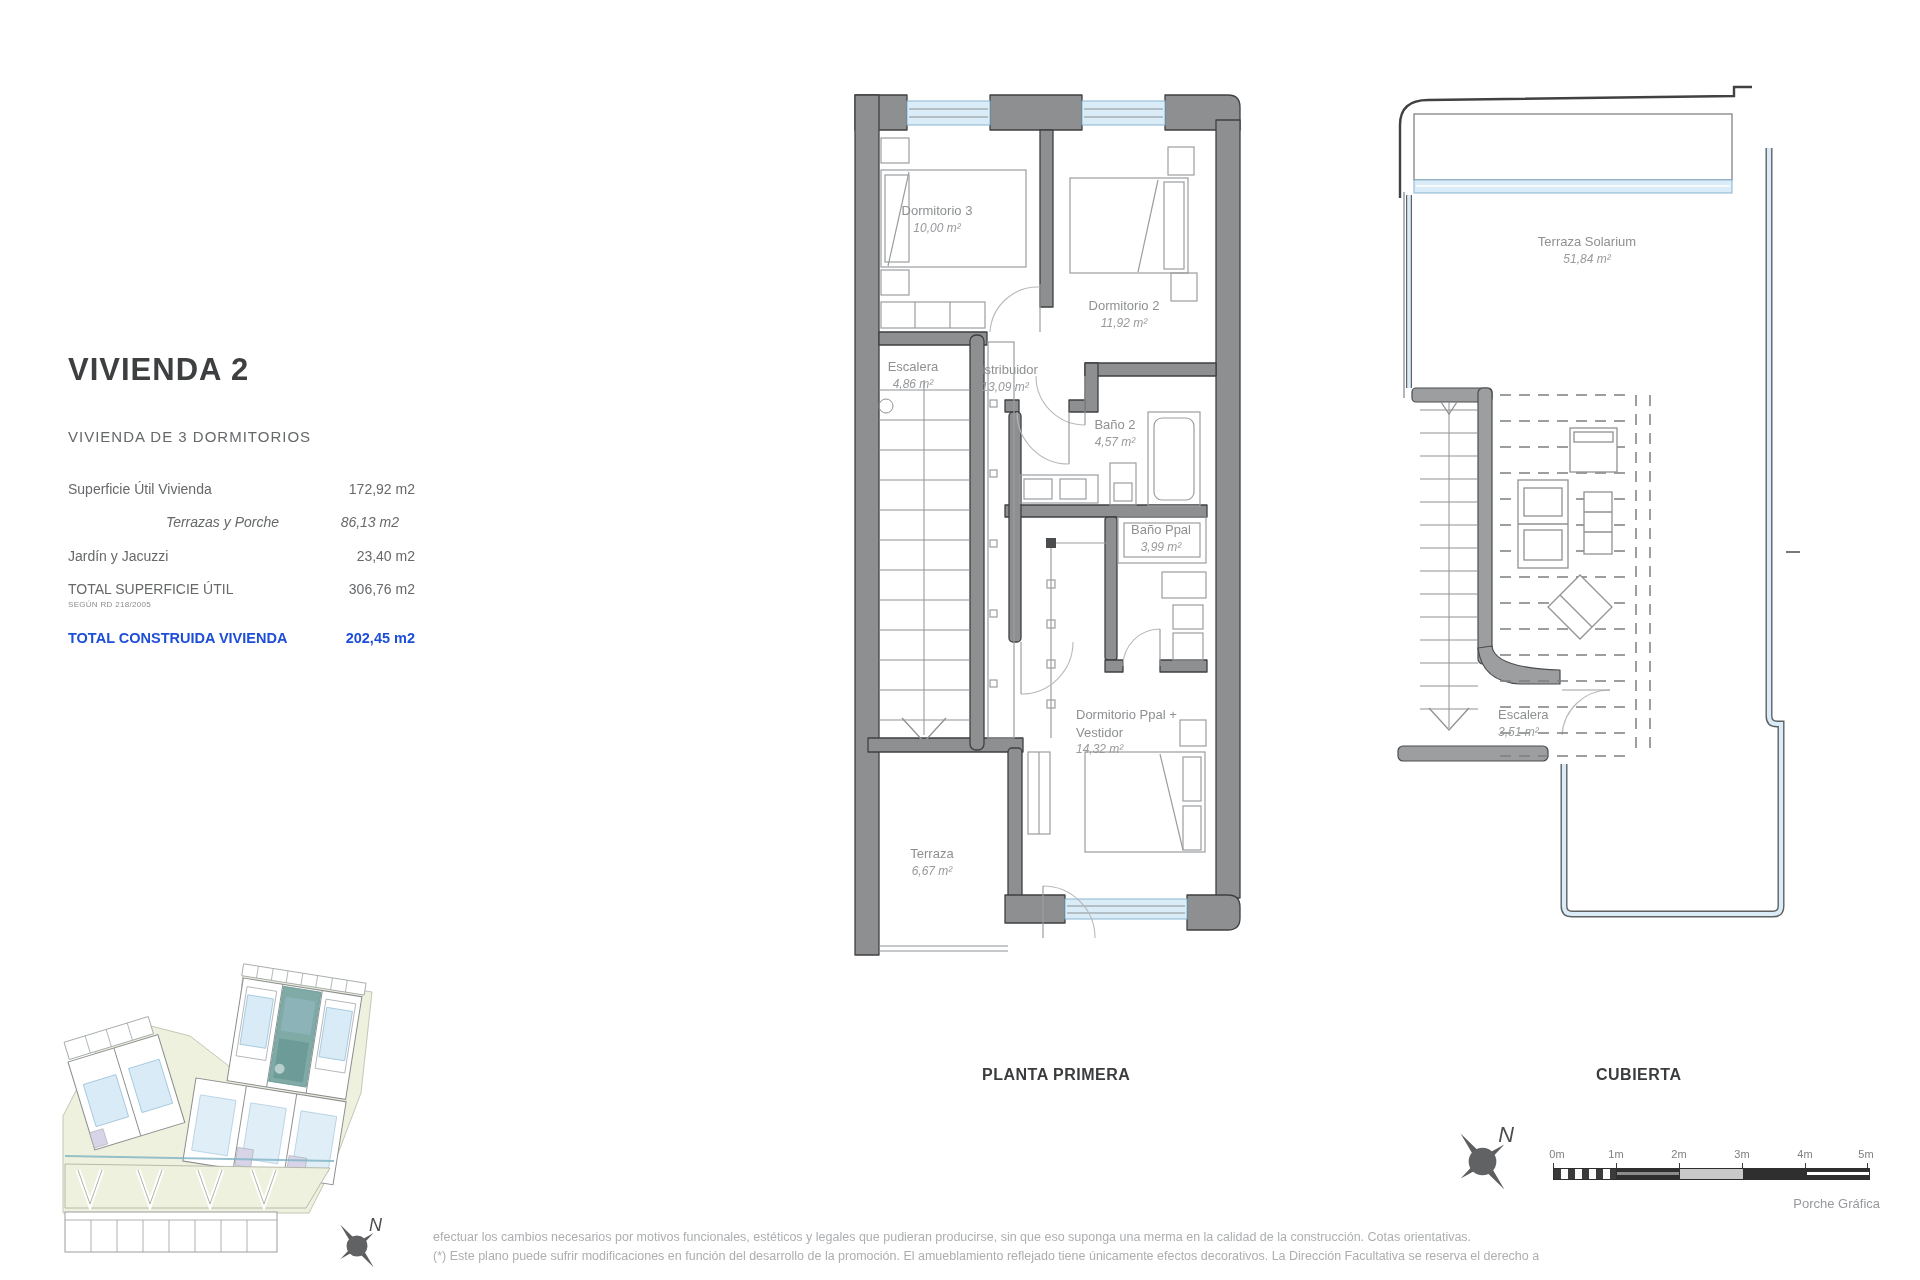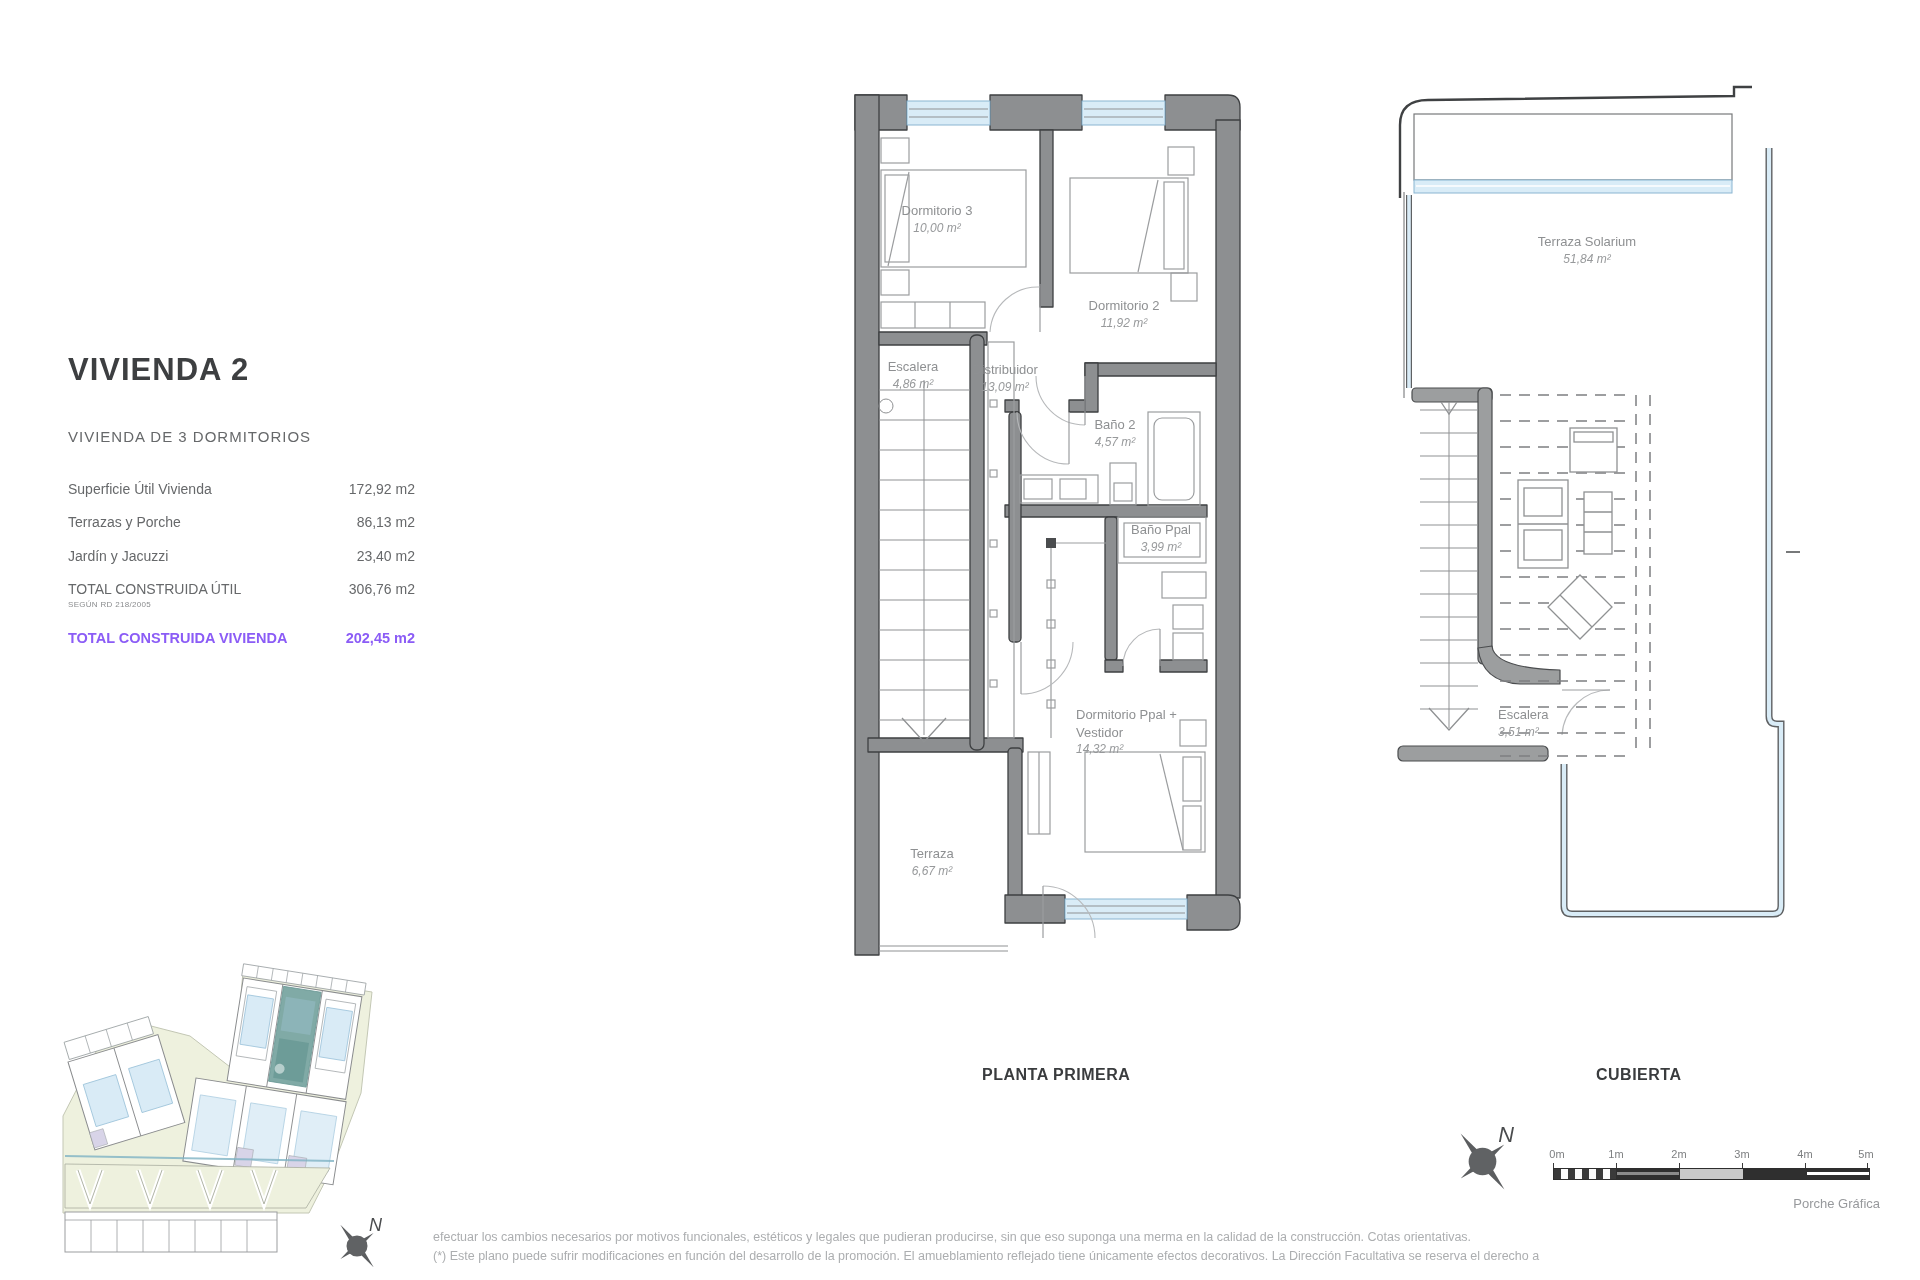--- a/index.html
+++ b/index.html
@@ -5,21 +5,21 @@
   html,body{margin:0;padding:0;background:#fff;}
   #page{position:relative;width:1920px;height:1280px;background:#ffffff;overflow:hidden;
         font-family:"Liberation Sans", sans-serif;color:#5f6163;}
   .abs{position:absolute;}
   
   .title{font-size:31px;font-weight:bold;color:#3d3f41;letter-spacing:1px;}
   .subtitle{font-size:15px;color:#66686a;letter-spacing:1px;}
   .row-label{font-size:14px;color:#66686a;}
   .row-value{font-size:14px;color:#66686a;text-align:right;width:120px;}
   .row-note{font-size:8px;color:#8a8c8e;letter-spacing:.3px;}
-  .total-row .row-label,.total-row .row-value{font-weight:bold;color:#8b5cf6;font-size:14.5px;}
+  .total-row .row-label,.total-row .row-value{font-weight:bold;color:#1d4ed8;font-size:14.5px;}
   
   .room{text-align:center;line-height:1.35;}
   .room .rname{font-size:13px;color:#8e9092;display:block;}
   .room .rarea{font-size:12px;font-style:italic;color:#97999b;display:block;}
   .room.left{text-align:left;margin-top:12px;}
   
   .caption{font-size:16px;font-weight:bold;color:#3a3c3e;letter-spacing:.5px;text-align:left;width:220px;margin-top:44px;}
   
   .footnote{font-size:12.5px;color:#acaeb0;line-height:1.5;}
   
@@ -51,30 +51,30 @@
 
 <div id="page">
 
   <div class="abs title" style="left:68px;top:352px;">VIVIENDA 2</div>
   <div class="abs subtitle" style="left:68px;top:428px;">VIVIENDA DE 3 DORMITORIOS</div>
 
   <div class="abs" style="left:68px;top:481px;width:347px;display:flex;justify-content:space-between;">
     <span class="row-label">Superficie Útil Vivienda</span>
     <span class="row-value">172,92 m2</span>
   </div>
-  <div class="abs" style="left:68px;top:514px;width:347px;display:flex;justify-content:space-between;">
+  <div class="abs" style="left:52px;top:514px;width:347px;display:flex;justify-content:flex-end;font-style:italic;">
     <span class="row-label">Terrazas y Porche</span>
     <span class="row-value">86,13 m2</span>
   </div>
   <div class="abs" style="left:68px;top:548px;width:347px;display:flex;justify-content:space-between;">
     <span class="row-label">Jardín y Jacuzzi</span>
     <span class="row-value">23,40 m2</span>
   </div>
   <div class="abs" style="left:68px;top:581px;width:347px;display:flex;justify-content:space-between;">
-    <span class="row-label">TOTAL CONSTRUIDA ÚTIL</span>
+    <span class="row-label">TOTAL SUPERFICIE ÚTIL</span>
     <span class="row-value">306,76 m2</span>
   </div>
   <div class="abs row-note" style="left:68px;top:600px;">SEGÚN RD 218/2005</div>
   <div class="abs total-row" style="left:68px;top:630px;width:347px;display:flex;justify-content:space-between;">
     <span class="row-label">TOTAL CONSTRUIDA VIVIENDA</span>
     <span class="row-value">202,45 m2</span>
   </div>
 
   <svg class="abs" style="left:840px;top:80px;" width="420" height="890" viewBox="0 0 420 890">
 

